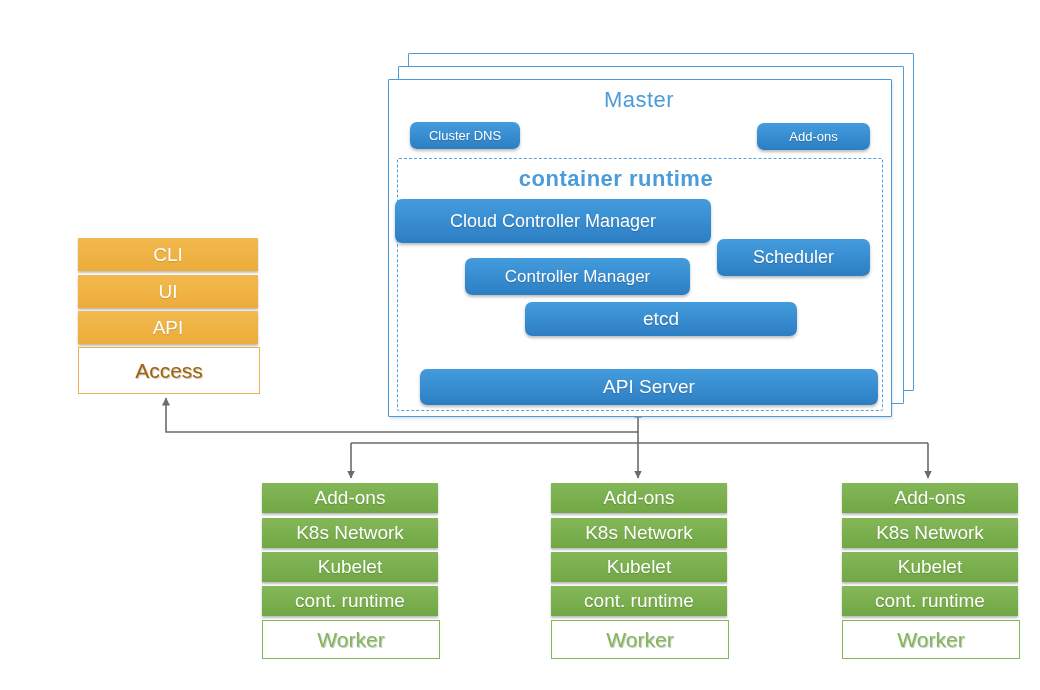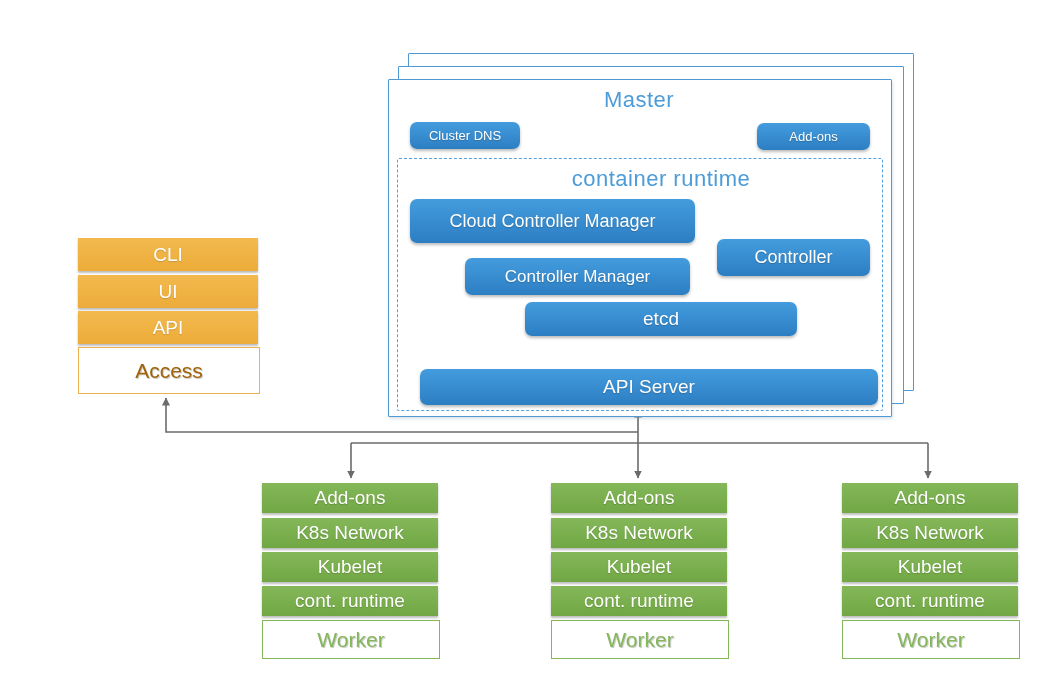--- a/index.html
+++ b/index.html
@@ -104,27 +104,27 @@
   <div class="master-layer" style="left:398px; top:66px; width:504px; height:336px;"></div>
   <div class="master-layer master-front" style="left:388px; top:79px; width:502px; height:336px;"></div>
 
   <div class="blue-title" style="left:388px; top:87px; width:502px;">Master</div>
 
   <div class="box-blue" style="left:410px; top:122px; width:110px; height:27px; font-size:13px;">Cluster DNS</div>
 
   <div class="box-blue" style="left:757px; top:123px; width:113px; height:27px; font-size:13px;">Add-ons</div>
 
   <div class="runtime-box" style="left:397px; top:158px; width:484px; height:251px;"></div>
-  <div class="blue-title" style="left:419px; top:166px; width:484px;">container runtime</div>
+  <div class="blue-title" style="left:374px; top:166px; width:484px;font-weight:bold;">container runtime</div>
 
-  <div class="box-blue" style="left:410px; top:199px; width:285px; height:44px; font-size:18px;">Cloud Controller Manager</div>
+  <div class="box-blue" style="left:395px; top:199px; width:316px; height:44px; font-size:18px;">Cloud Controller Manager</div>
 
   <div class="box-blue" style="left:465px; top:258px; width:225px; height:37px; font-size:17px;">Controller Manager</div>
 
-  <div class="box-blue" style="left:717px; top:239px; width:153px; height:37px; font-size:18px;">Controller</div>
+  <div class="box-blue" style="left:717px; top:239px; width:153px; height:37px; font-size:18px;">Scheduler</div>
 
   <div class="box-blue" style="left:525px; top:302px; width:272px; height:34px; font-size:19px;text-align:right;">etcd</div>
 
   <div class="box-blue" style="left:420px; top:369px; width:458px; height:36px; font-size:19px;">API Server</div>
 
   <div class="row-orange" style="left:78px; top:238px; width:180px; height:33px;">CLI</div>
   <div class="row-orange" style="left:78px; top:275px; width:180px; height:33px;">UI</div>
   <div class="row-orange" style="left:78px; top:311px; width:180px; height:33px;">API</div>
   <div class="box-access" style="left:78px; top:347px; width:180px; height:45px;">Access</div>
 

